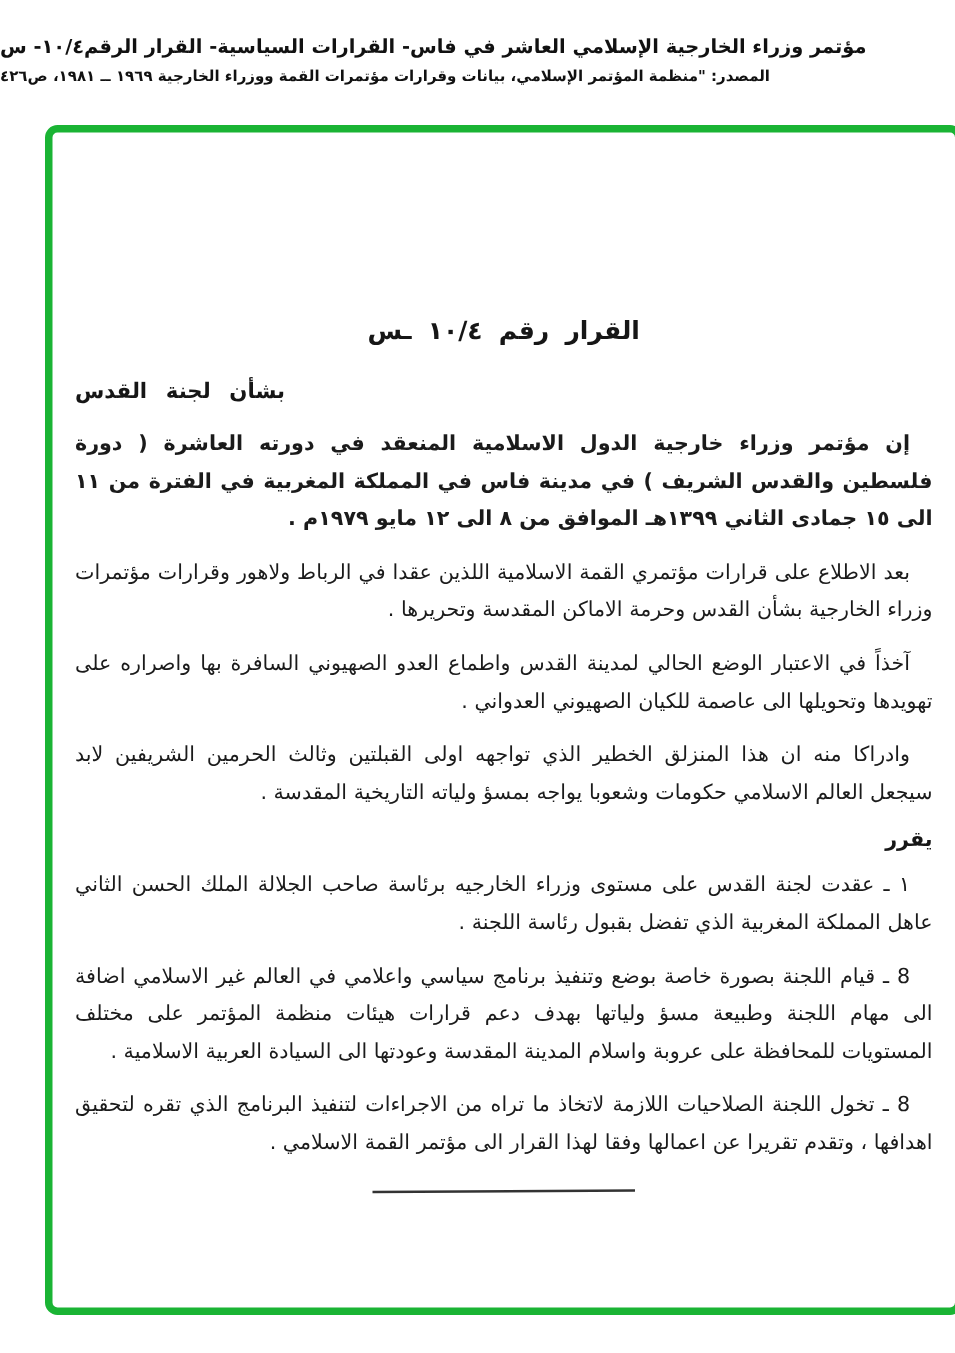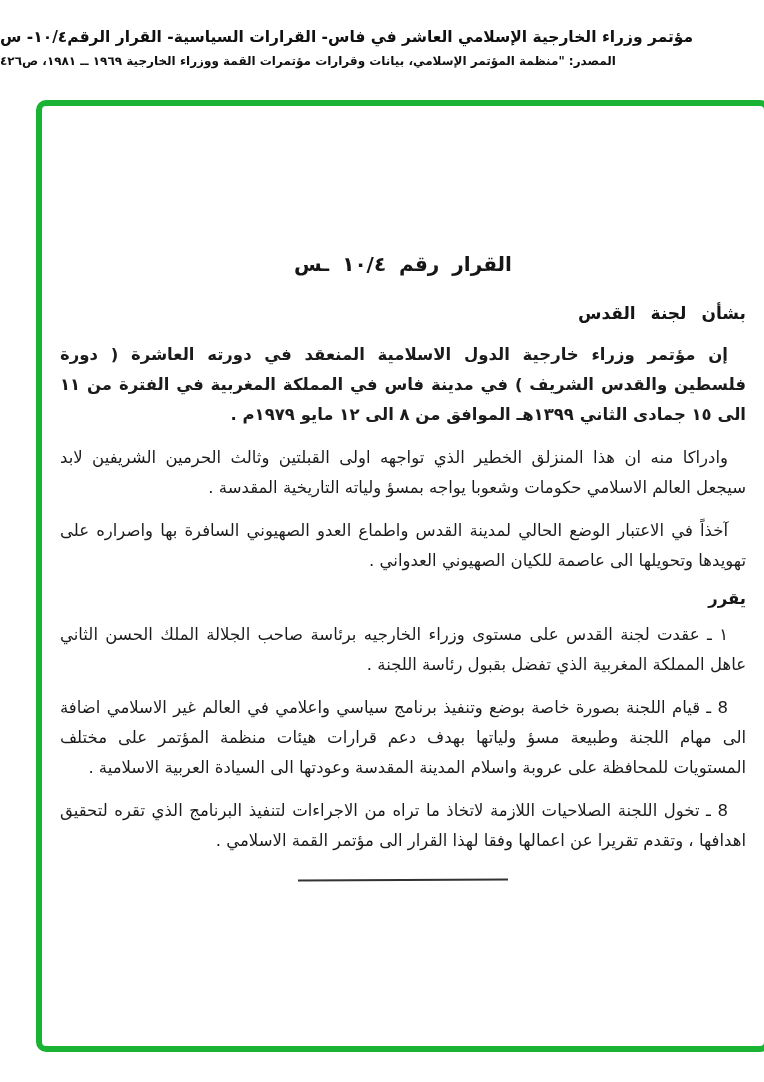--- a/index.html
+++ b/index.html
@@ -41,21 +41,21 @@
     padding: 146px 18px 0 18px;
   }
 
   .res-title {
     text-align: center;
     font-size: 20px; font-weight: bold;
     word-spacing: 6px;
     color: #161616;
   }
   .res-subject {
-    text-align: right;
+    text-align: left;
     font-size: 17px; font-weight: bold;
     word-spacing: 9px;
     margin-top: 27px;
     color: #161616;
   }
 
   .bodytext p {
     font-size: 16.5px;
     line-height: 30px;
     margin: 0 0 13px 0;
@@ -90,22 +90,23 @@
 
   <div class="frame">
     <div class="content">
 
       <div class="res-title">القرار رقم ١٠/٤ ـس</div>
 
       <div class="res-subject">بشأن لجنة القدس</div>
 
       <div class="bodytext">
         <p class="first">إن مؤتمر وزراء خارجية الدول الاسلامية المنعقد في دورته العاشرة ( دورة فلسطين والقدس الشريف ) في مدينة فاس في المملكة المغربية في الفترة من ١١ الى ١٥ جمادى الثاني ١٣٩٩هـ الموافق من ٨ الى ١٢ مايو ١٩٧٩م .</p>
+        <p>بعد الاطلاع على قرارات مؤتمري القمة الاسلامية اللذين عقدا في الرباط ولاهور وقرارات مؤتمرات وزراء الخارجية بشأن القدس وحرمة الاماكن المقدسة وتحريرها .</p>
+        <p>آخذاً في الاعتبار الوضع الحالي لمدينة القدس واطماع العدو الصهيوني السافرة بها واصراره على تهويدها وتحويلها الى عاصمة للكيان الصهيوني العدواني .</p>
         <p>وادراكا منه ان هذا المنزلق الخطير الذي تواجهه اولى القبلتين وثالث الحرمين الشريفين لابد سيجعل العالم الاسلامي حكومات وشعوبا يواجه بمسؤ ولياته التاريخية المقدسة .</p>
-        <p>آخذاً في الاعتبار الوضع الحالي لمدينة القدس واطماع العدو الصهيوني السافرة بها واصراره على تهويدها وتحويلها الى عاصمة للكيان الصهيوني العدواني .</p>
 
         <div class="decides">يقرر</div>
 
         <p>١ ـ عقدت لجنة القدس على مستوى وزراء الخارجيه برئاسة صاحب الجلالة الملك الحسن الثاني عاهل المملكة المغربية الذي تفضل بقبول رئاسة اللجنة .</p>
         <p>8 ـ قيام اللجنة بصورة خاصة بوضع وتنفيذ برنامج سياسي واعلامي في العالم غير الاسلامي اضافة الى مهام اللجنة وطبيعة مسؤ ولياتها بهدف دعم قرارات هيئات منظمة المؤتمر على مختلف المستويات للمحافظة على عروبة واسلام المدينة المقدسة وعودتها الى السيادة العربية الاسلامية .</p>
         <p>8 ـ تخول اللجنة الصلاحيات اللازمة لاتخاذ ما تراه من الاجراءات لتنفيذ البرنامج الذي تقره لتحقيق اهدافها ، وتقدم تقريرا عن اعمالها وفقا لهذا القرار الى مؤتمر القمة الاسلامي .</p>
       </div>
 
       <div class="divider"></div>
 

